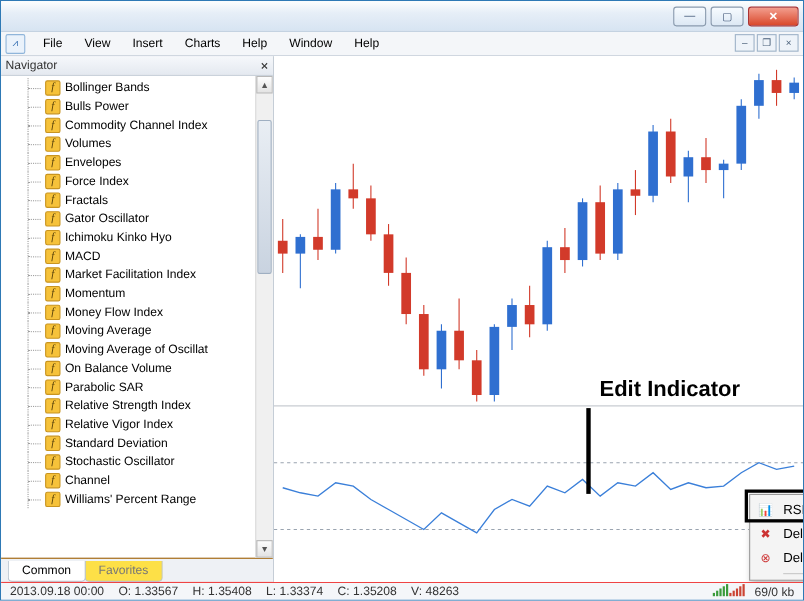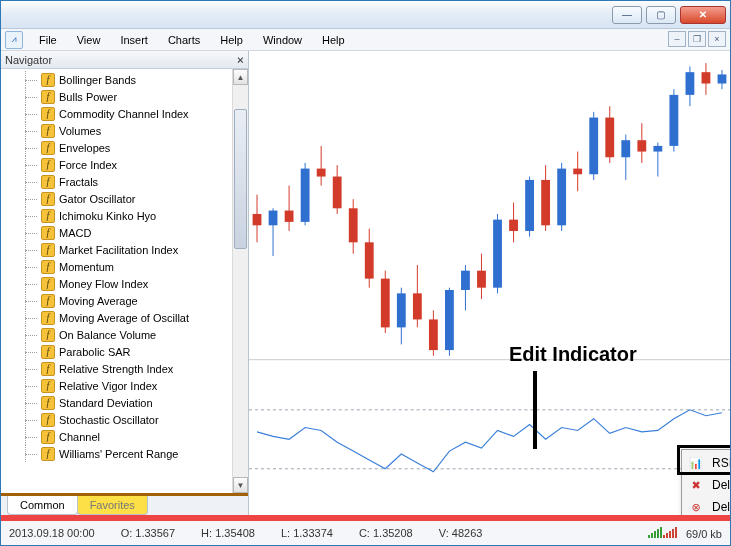--- a/index.html
+++ b/index.html
@@ -20,33 +20,33 @@
 .nav-header .x { margin-left: auto; font-family: monospace; font-size: 12px; cursor: default; }
 .tree { flex: 1; overflow: hidden; position: relative; padding: 2px 0 2px 6px; }
 .tree-inner { height: 100%; overflow-y: hidden; }
 .tree-row { display: flex; align-items: center; height: 17px; padding-left: 34px; position: relative; cursor: default; white-space: nowrap; }
 .tree-row::before { content: ""; position: absolute; left: 18px; top: 0; bottom: 0; border-left: 1px dotted #a0a0a0; }
 .tree-row::after { content: ""; position: absolute; left: 18px; top: 50%; width: 12px; border-top: 1px dotted #a0a0a0; }
 .ficon { width: 14px; height: 14px; background: #f6c23a; border: 1px solid #c89420; border-radius: 2px; margin-right: 4px; display: flex; align-items: center; justify-content: center; font-style: italic; font-family: Georgia, serif; font-size: 10px; color: #5a430b; flex-shrink: 0; }
 .scrollbar { position: absolute; right: 0; top: 0; bottom: 0; width: 16px; background: #f0f0f0; border-left: 1px solid #dadada; }
 .sb-btn { height: 16px; background: linear-gradient(#fdfdfd,#e3e3e3); border: 1px solid #b8b8b8; font-size: 8px; display: flex; align-items: center; justify-content: center; color: #555; }
 .sb-thumb { position: absolute; left: 1px; right: 1px; top: 40px; height: 140px; background: linear-gradient(#e9eef4,#c9d3e0); border: 1px solid #9fafc2; border-radius: 2px; }
-.nav-tabs { height: 22px; display: flex; align-items: flex-end; background: #eef1f5; border-top: 3px solid #a16207; padding-left: 6px; }
+.nav-tabs { height: 22px; display: flex; align-items: flex-end; background: #eef1f5; border-top: 1px solid #a16207; padding-left: 6px; }
 .nav-tab { padding: 3px 12px; border: 1px solid #b8c3ce; border-top: none; border-radius: 0 0 4px 4px; background: #fff; font-size: 11px; cursor: default; margin-right: -1px; }
 .nav-tab.inactive { background: #fde047; color: #777; }
 .chartarea { flex: 1; position: relative; background: #fff; overflow: hidden; }
 svg.chart { position: absolute; inset: 0; width: 100%; height: 100%; }
-.annotation { position: absolute; font-weight: bold; font-size: 20px; color: #000; pointer-events: none; }
+.annotation { position: absolute; font-weight: bold; font-size: 20px; color: #000; pointer-events: none; margin-left: 36px; }
 .ann-line { position: absolute; background: #000; }
 .ctxmenu { position: absolute; left: 432px; top: 398px; width: 232px; background: #f4f4f4; border: 1px solid #9a9a9a; box-shadow: 2px 3px 6px rgba(0,0,0,0.25); padding: 2px; font-size: 12px; }
 .ctx-item { display: flex; align-items: center; height: 22px; padding: 0 6px 0 2px; cursor: default; }
 .ctx-item .cicon { width: 20px; height: 18px; margin-right: 6px; display: flex; align-items: center; justify-content: center; font-size: 11px; }
 .ctx-sep { height: 1px; background: #c8c8c8; margin: 3px 2px 3px 28px; }
 .ctx-highlight { position: absolute; left: 428px; top: 394px; width: 240px; height: 30px; border: 3px solid #000; pointer-events: none; }
-.statusbar { height: 30px; border-top: 6px solid #ef4444; background: #f4f6f9; display: flex; align-items: center; padding: 0 8px; font-size: 11px; color: #333; gap: 26px; }
+.statusbar { height: 16px; border-top: 1px solid #ef4444; background: #f4f6f9; display: flex; align-items: center; padding: 0 8px; font-size: 11px; color: #333; gap: 13px; }
 .statusbar .sp { flex: 1; }
 .conn-bars { display: inline-flex; align-items: flex-end; gap: 1px; height: 12px; margin-right: 6px; }
 .conn-bars i { width: 2px; background: #3a9b3a; display: block; }
 .conn-bars i.r { background: #c43; }
 </style>
 </head>
 <body>
 
 <div class="window">
 

